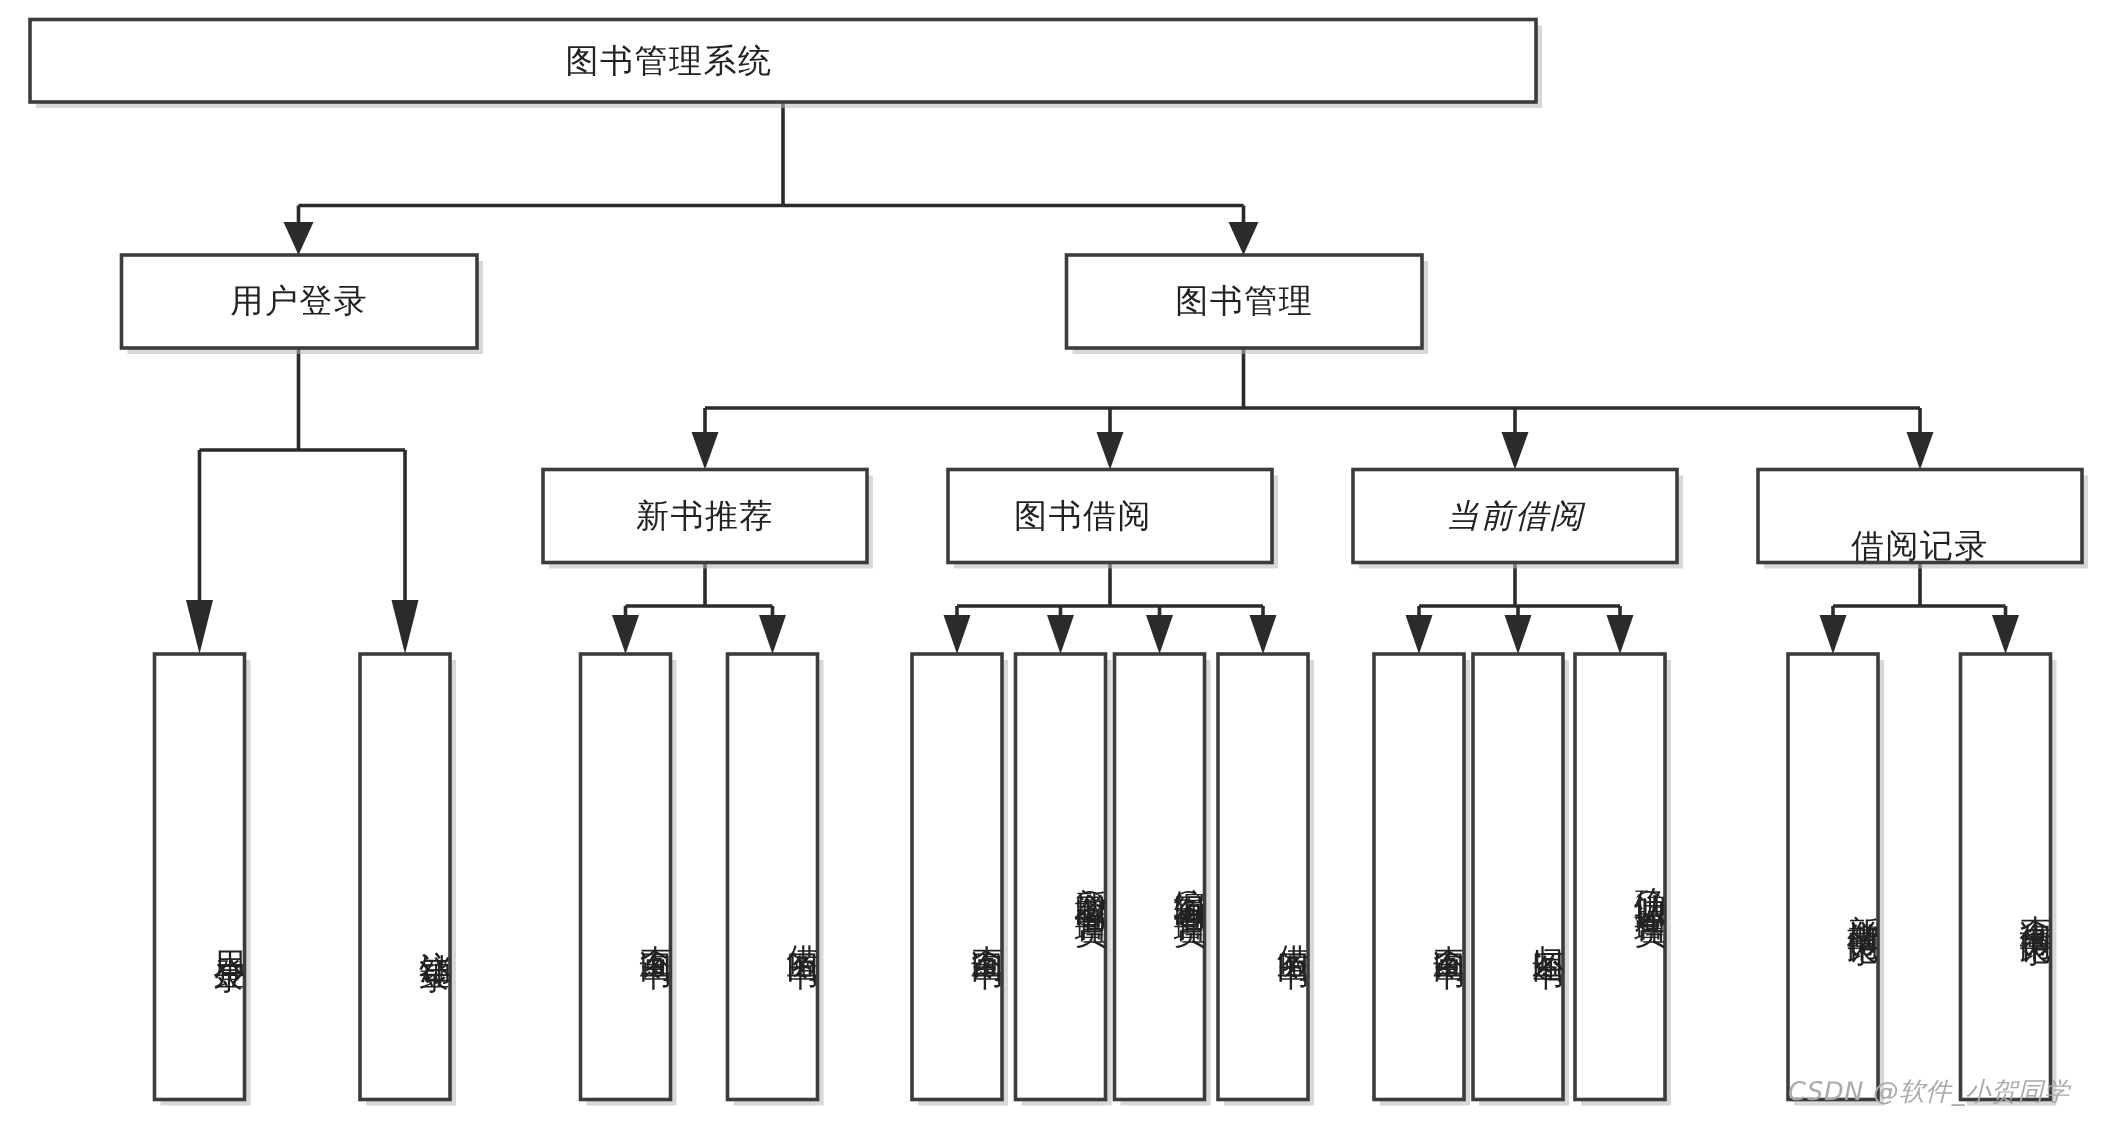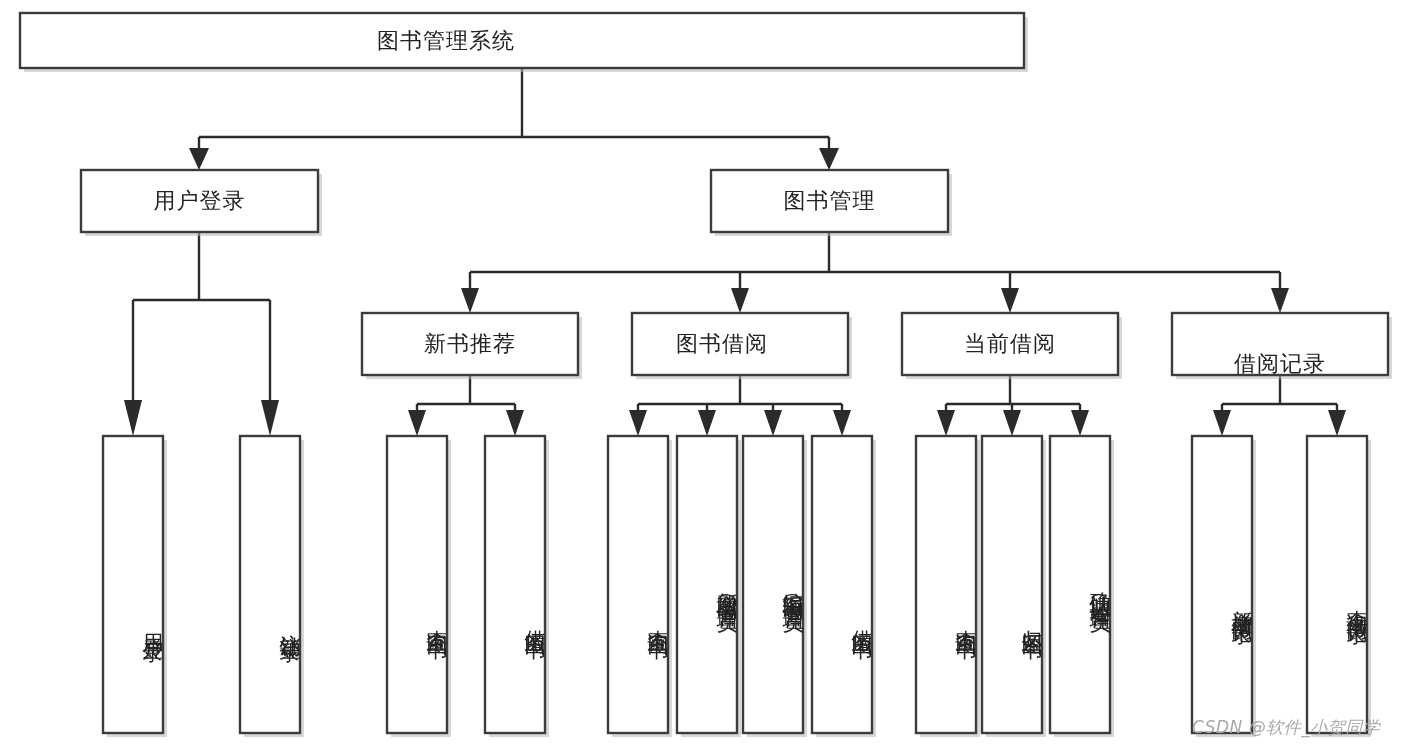--- a/index.html
+++ b/index.html
@@ -197,21 +197,21 @@
     </g>
   </svg>
 
   <div class="node-label-h" style="left:20px; top:13px; width:852px; height:55px;text-align:right;">图书管理系统</div>
 
   <div class="node-label-h" style="left:81px; top:170px; width:237px; height:62px;">用户登录</div>
   <div class="node-label-h" style="left:711px; top:170px; width:237px; height:62px;font-family:Liberation Mono, monospace;">图书管理</div>
 
   <div class="node-label-h" style="left:362px; top:313px; width:216px; height:62px;border-radius:30px;">新书推荐</div>
   <div class="node-label-h" style="left:632px; top:313px; width:180px; height:62px;text-align:center;">图书借阅</div>
-  <div class="node-label-h" style="left:902px; top:313px; width:216px; height:62px;">当前借阅</div>
+  <div class="node-label-h" style="left:902px; top:313px; width:216px; height:62px;font-style:italic;">当前借阅</div>
   <div class="node-label-h" style="left:1172px; top:313px; width:216px; height:62px;margin-top:20px;">借阅记录</div>
 
   <div class="node-label-v" style="left:103px; top:513px; width:60px; height:220px;">用户登录</div>
   <div class="node-label-v" style="left:240px; top:513px; width:60px; height:220px;">注销登录</div>
 
   <div class="node-label-v" style="left:387px; top:505px; width:60px; height:228px;">查询图书</div>
   <div class="node-label-v" style="left:485px; top:505px; width:60px; height:228px;">借阅图书</div>
 
   <div class="node-label-v" style="left:608px; top:505px; width:60px; height:228px;">查询图书</div>
   <div class="node-label-v" style="left:677px; top:444px; width:60px; height:289px;">新增图书（管理员）</div>

